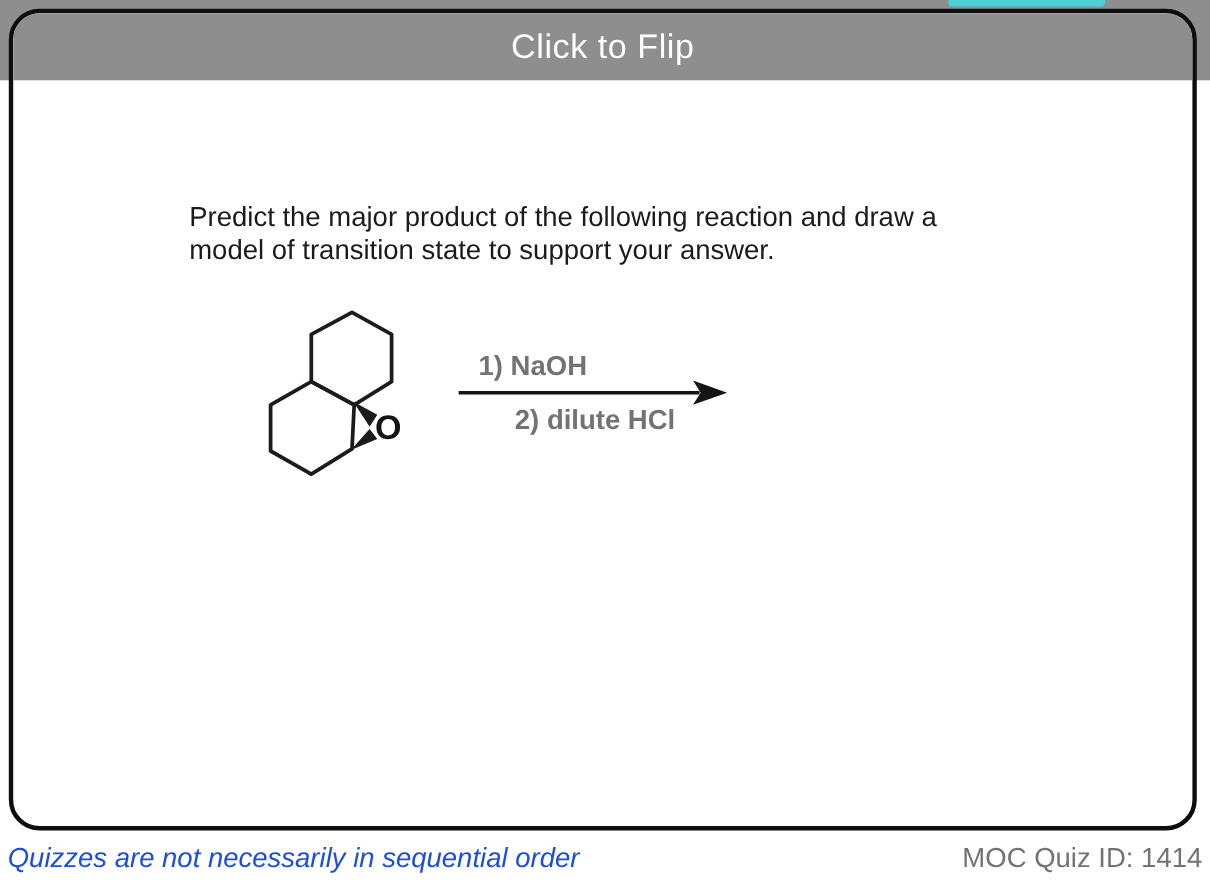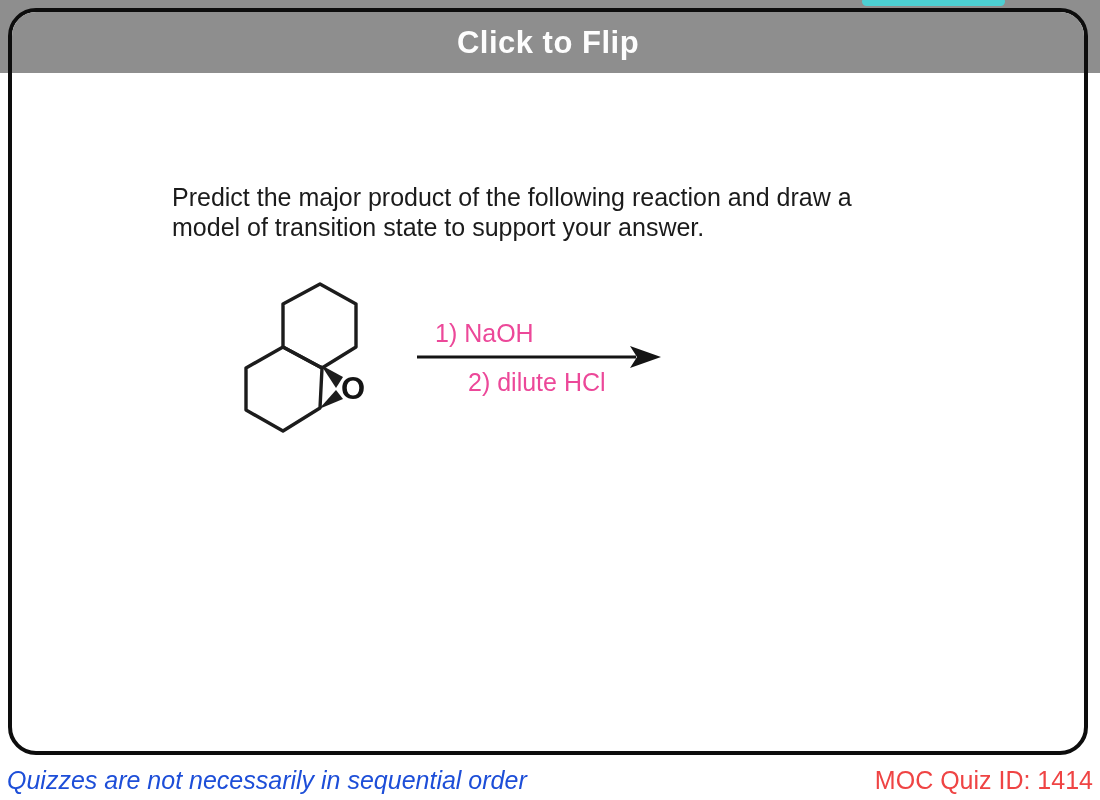--- a/index.html
+++ b/index.html
@@ -51,21 +51,21 @@
   .card-header {
     height: 61px;
     background: #8e8e8e;
     display: flex;
     align-items: center;
     justify-content: center;
   }
   .card-header span {
     color: #fdfdfd;
     font-size: 31px;
-    font-weight: bold;
+    font-weight: normal;
     letter-spacing: 0.5px;
   }
   .question {
     position: absolute;
     left: 172px; top: 182px;
     font-size: 25px;
     line-height: 30px;
     color: #1b1b1b;
     z-index: 6;
     white-space: nowrap;
@@ -84,41 +84,41 @@
     width: 26px;
     text-align: center;
     font-size: 31px;
     font-weight: bold;
     color: #141414;
     z-index: 6;
   }
   .reagent {
     position: absolute;
     font-size: 25px;
-    font-weight: normal;
-    color: #ec4899;
+    font-weight: bold;
+    color: #737373;
     z-index: 6;
     white-space: nowrap;
   }
   .reagent.step1 { left: 435px; top: 319px; }
   .reagent.step2 { left: 436px; top: 368px; margin-left: 32px; }
   .footer-note {
     position: absolute;
     left: 7px; top: 766px;
     font-size: 25px;
     font-style: italic;
     color: #1d4ed8;
     z-index: 4;
     white-space: nowrap;
   }
   .quiz-id {
     position: absolute;
     right: 7px; top: 766px;
     font-size: 25px;
-    color: #ef4444;
+    color: #737373;
     z-index: 4;
     white-space: nowrap;
     margin-left: 20px;
   }
 </style>
 </head>
 <body>
 
 <div id="screen">
 

